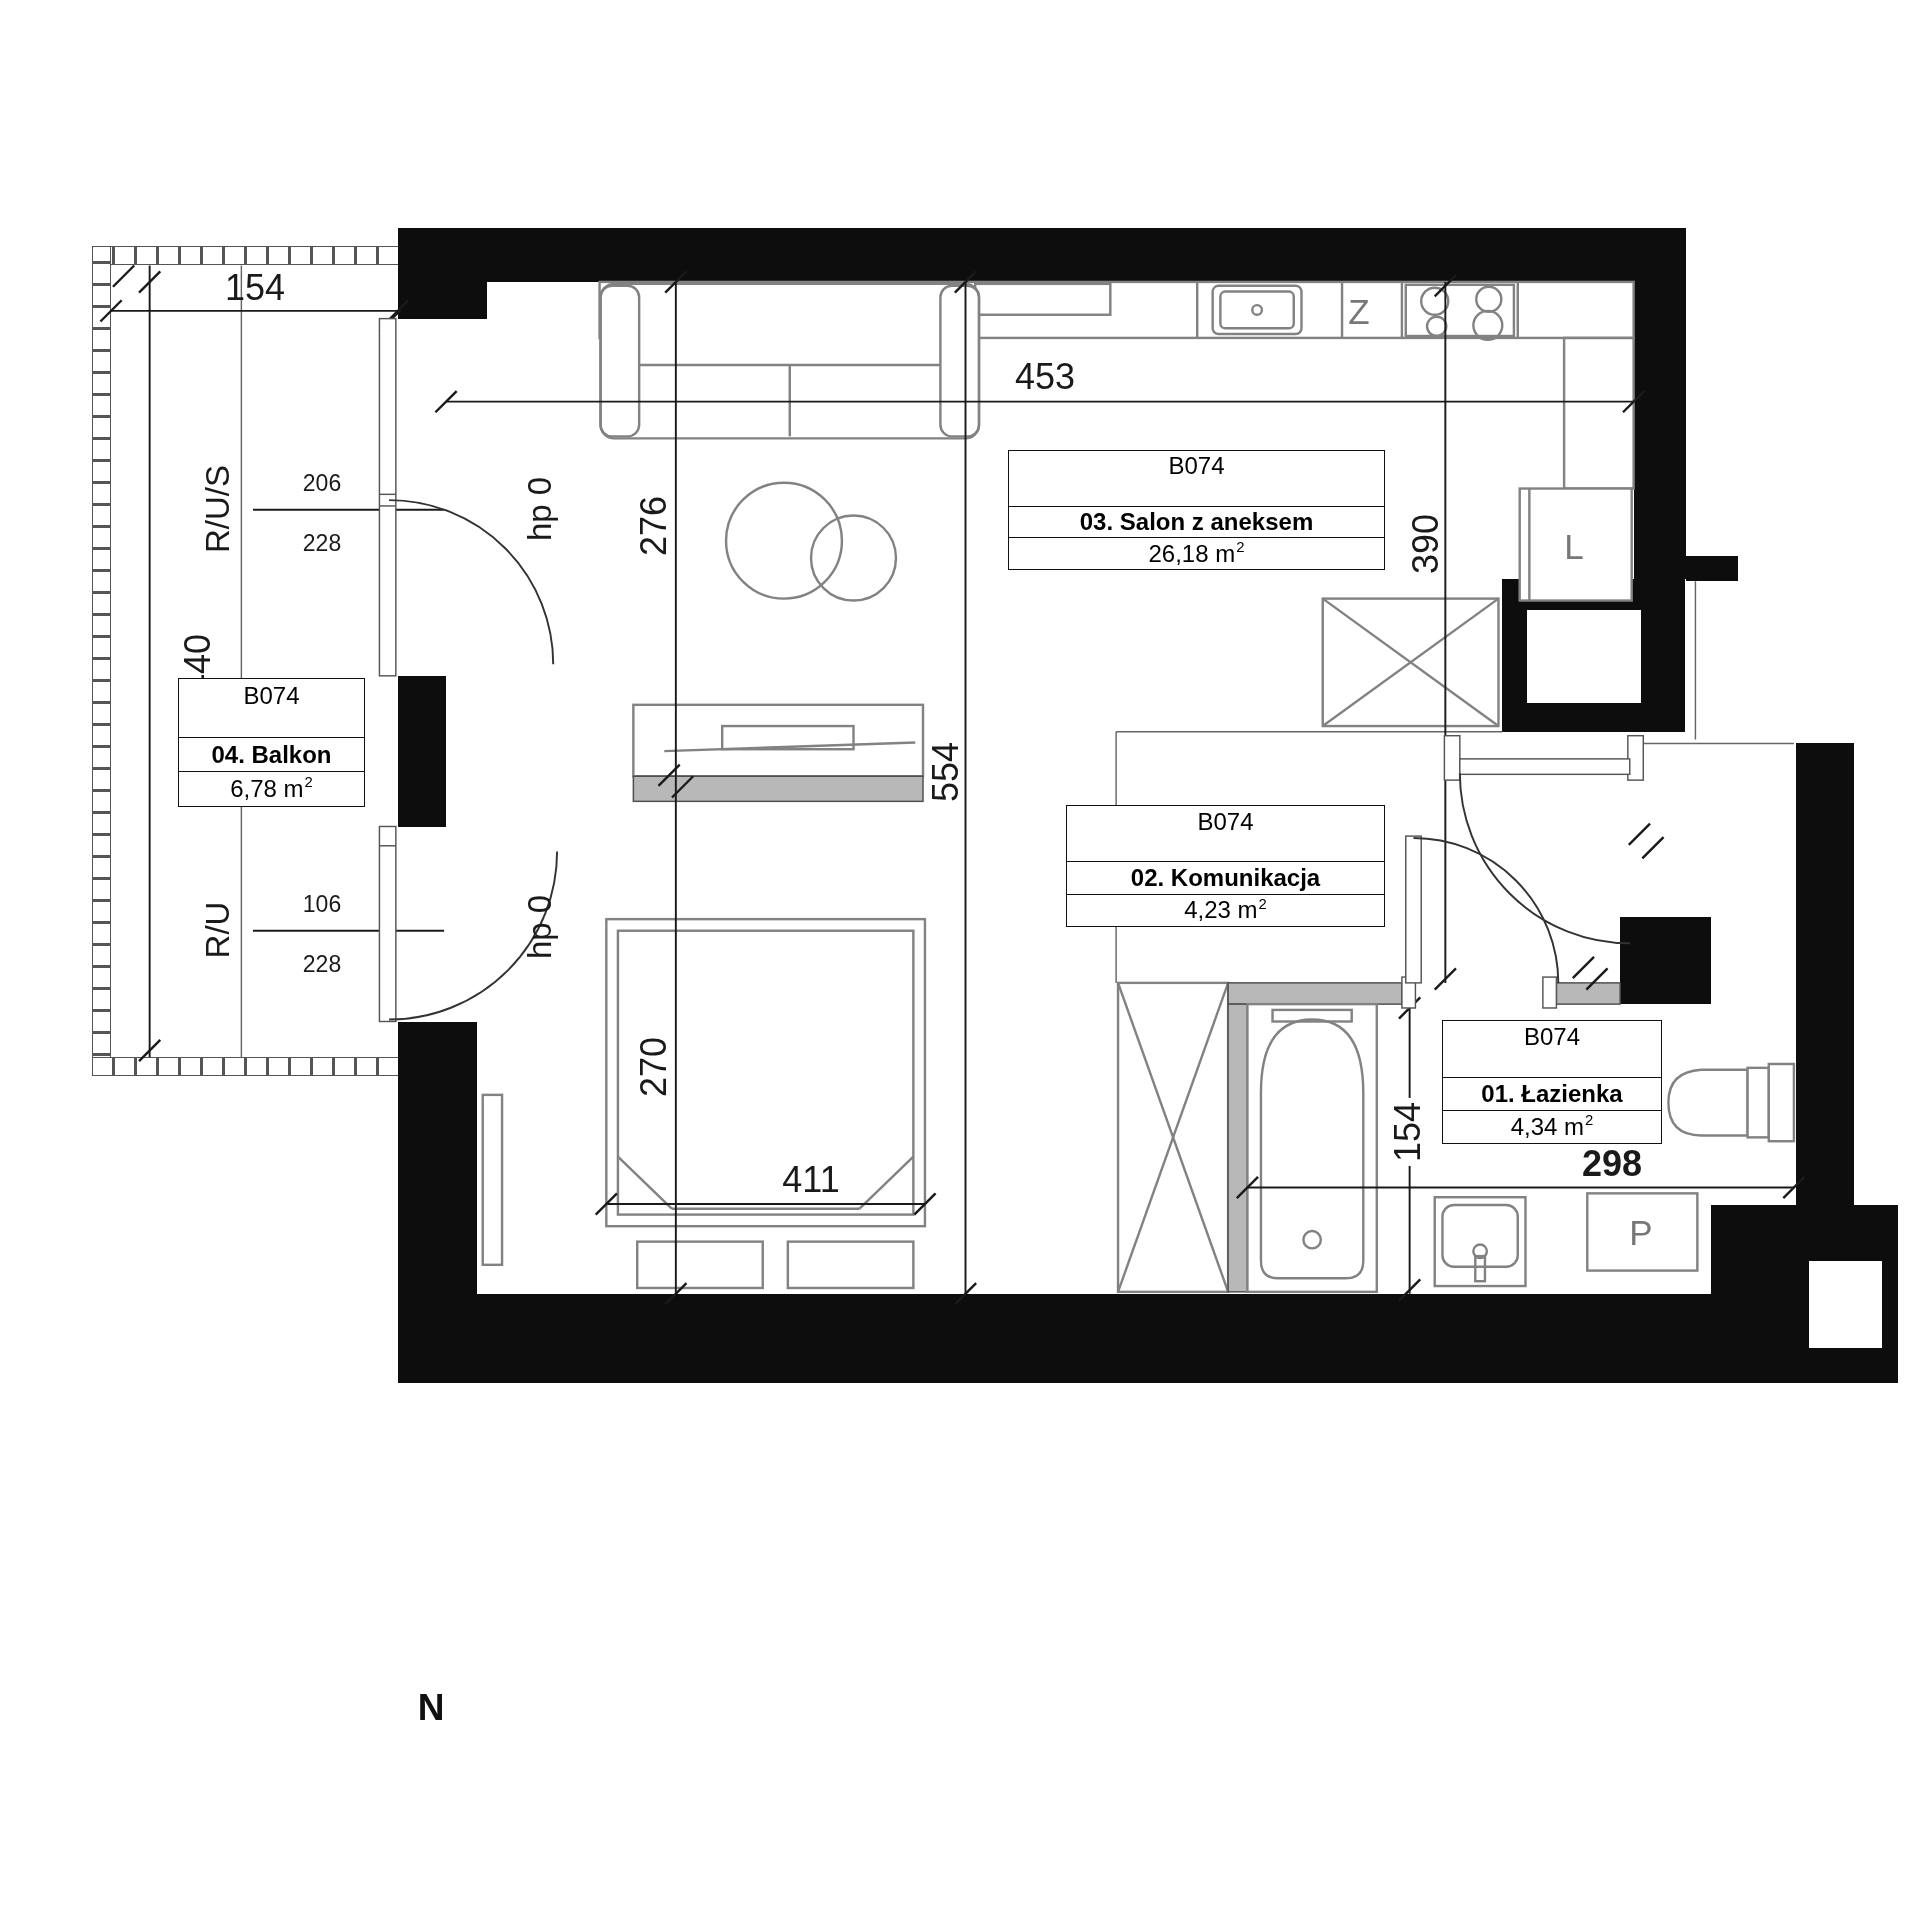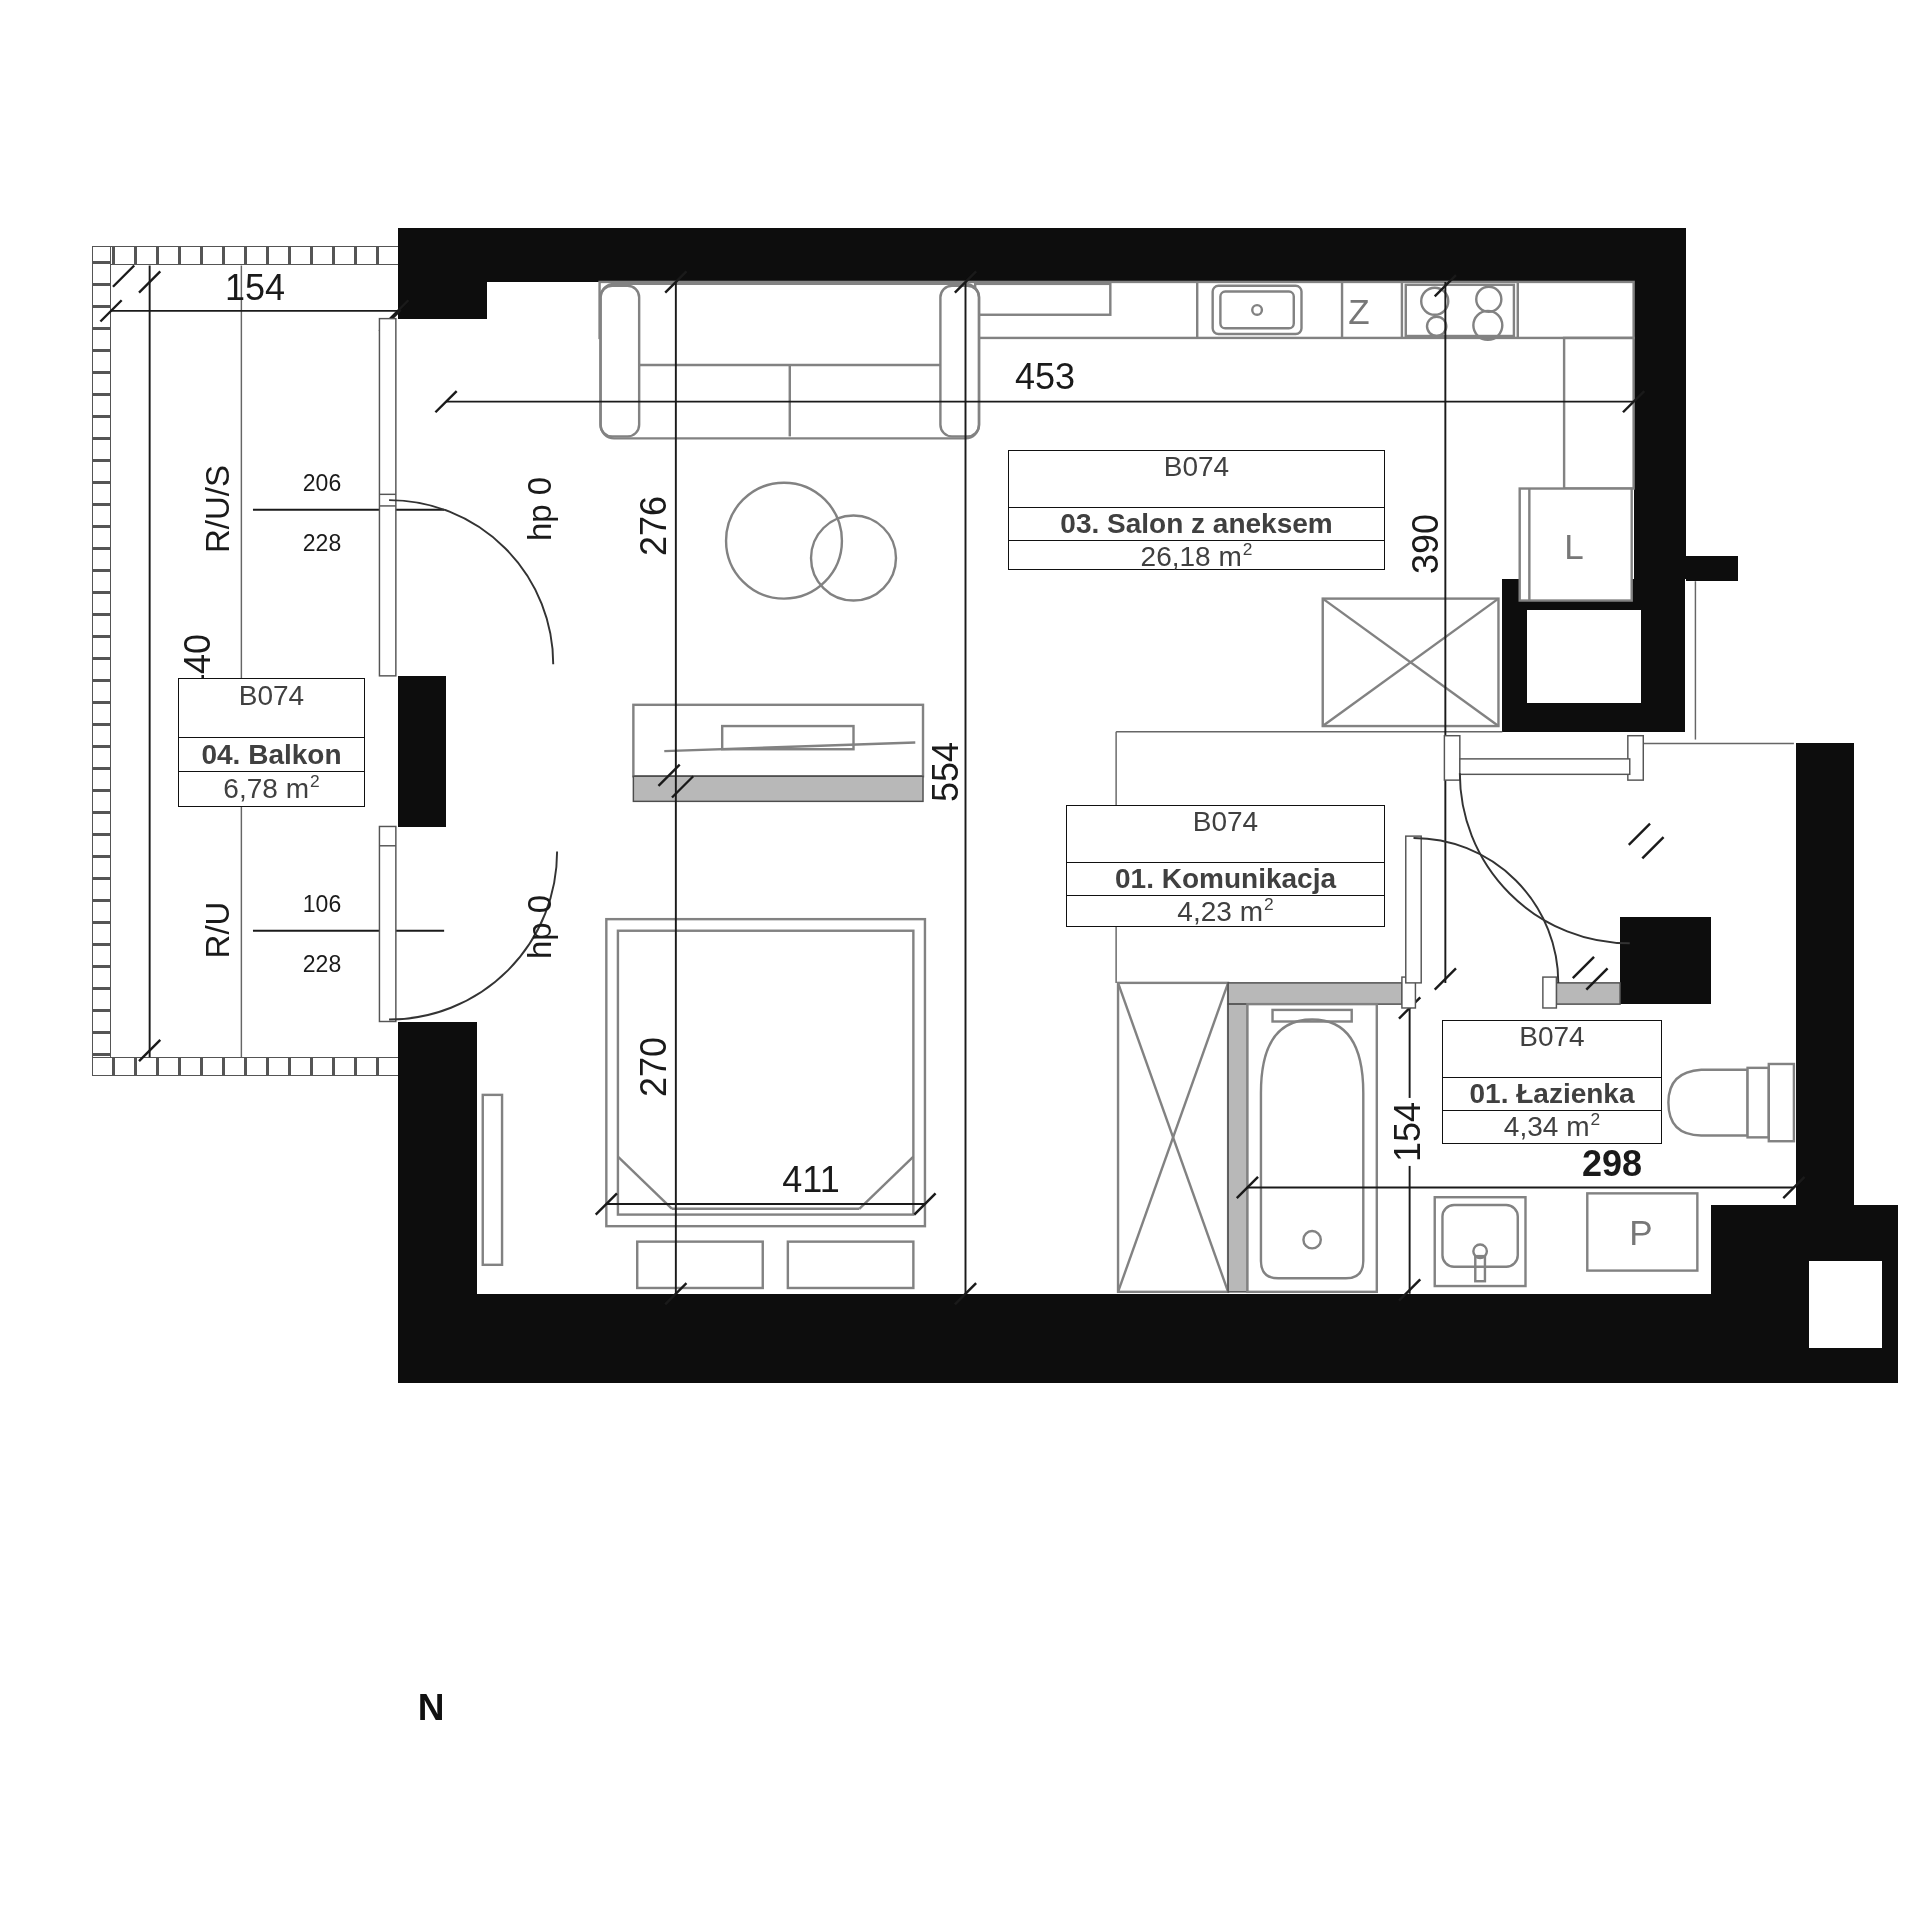--- a/index.html
+++ b/index.html
@@ -21,21 +21,21 @@
   .dim{font-size:36px;color:var(--dim);}
   .frac{font-size:23px;}
   .win{font-size:33px;}
   .glyph{font-size:35px;color:var(--glyph);}
   .fline{position:absolute;border-top:2px solid var(--dim);height:0;}
   .bgw{background:#fff;padding:1.9px 3.9px;}
   
   .rbox{position:absolute;background:#fff;border:1.9px solid #111;box-sizing:border-box;
         display:flex;flex-direction:column;z-index:30;}
   .rbox .r{flex:1;display:flex;align-items:center;justify-content:center;
-           font-size:28px;border-top:1.9px solid #111;color:#404040;}
+           font-size:24px;border-top:1.9px solid #111;color:#000000;}
   .rbox .r:first-child{border-top:none;}
   .rbox .r.b{font-weight:bold;margin-top:24px;}
   .sup{font-size:0.62em;position:relative;top:-0.45em;margin-left:1px;}
   svg{position:absolute;left:0;top:0;z-index:10;}
   .layer-walls{z-index:5;}
   .layer-text{z-index:20;}
   
   .fw{fill:#fff;stroke:var(--furn);stroke-width:2.5;}
   .fn{fill:none;stroke:var(--furn);stroke-width:2.5;}
   .dl{stroke:var(--dim);stroke-width:2;fill:none;}
@@ -289,21 +289,21 @@
     <div class="r">B074</div>
     <div class="r b">03. Salon z aneksem</div>
     <div class="r">
         <span>26,18 m</span>
         <span class="sup">2</span>
       </div>
   </div>
 
   <div class="rbox" style="left:1066px;top:805px;width:319px;height:122px;">
     <div class="r">B074</div>
-    <div class="r b">01. Komunikacja</div>
+    <div class="r b">02. Komunikacja</div>
     <div class="r">
         <span>4,23 m</span>
         <span class="sup">2</span>
       </div>
   </div>
 
   <div class="rbox" style="left:1442px;top:1020px;width:220px;height:124px;">
     <div class="r">B074</div>
     <div class="r b">01. Łazienka</div>
     <div class="r">

